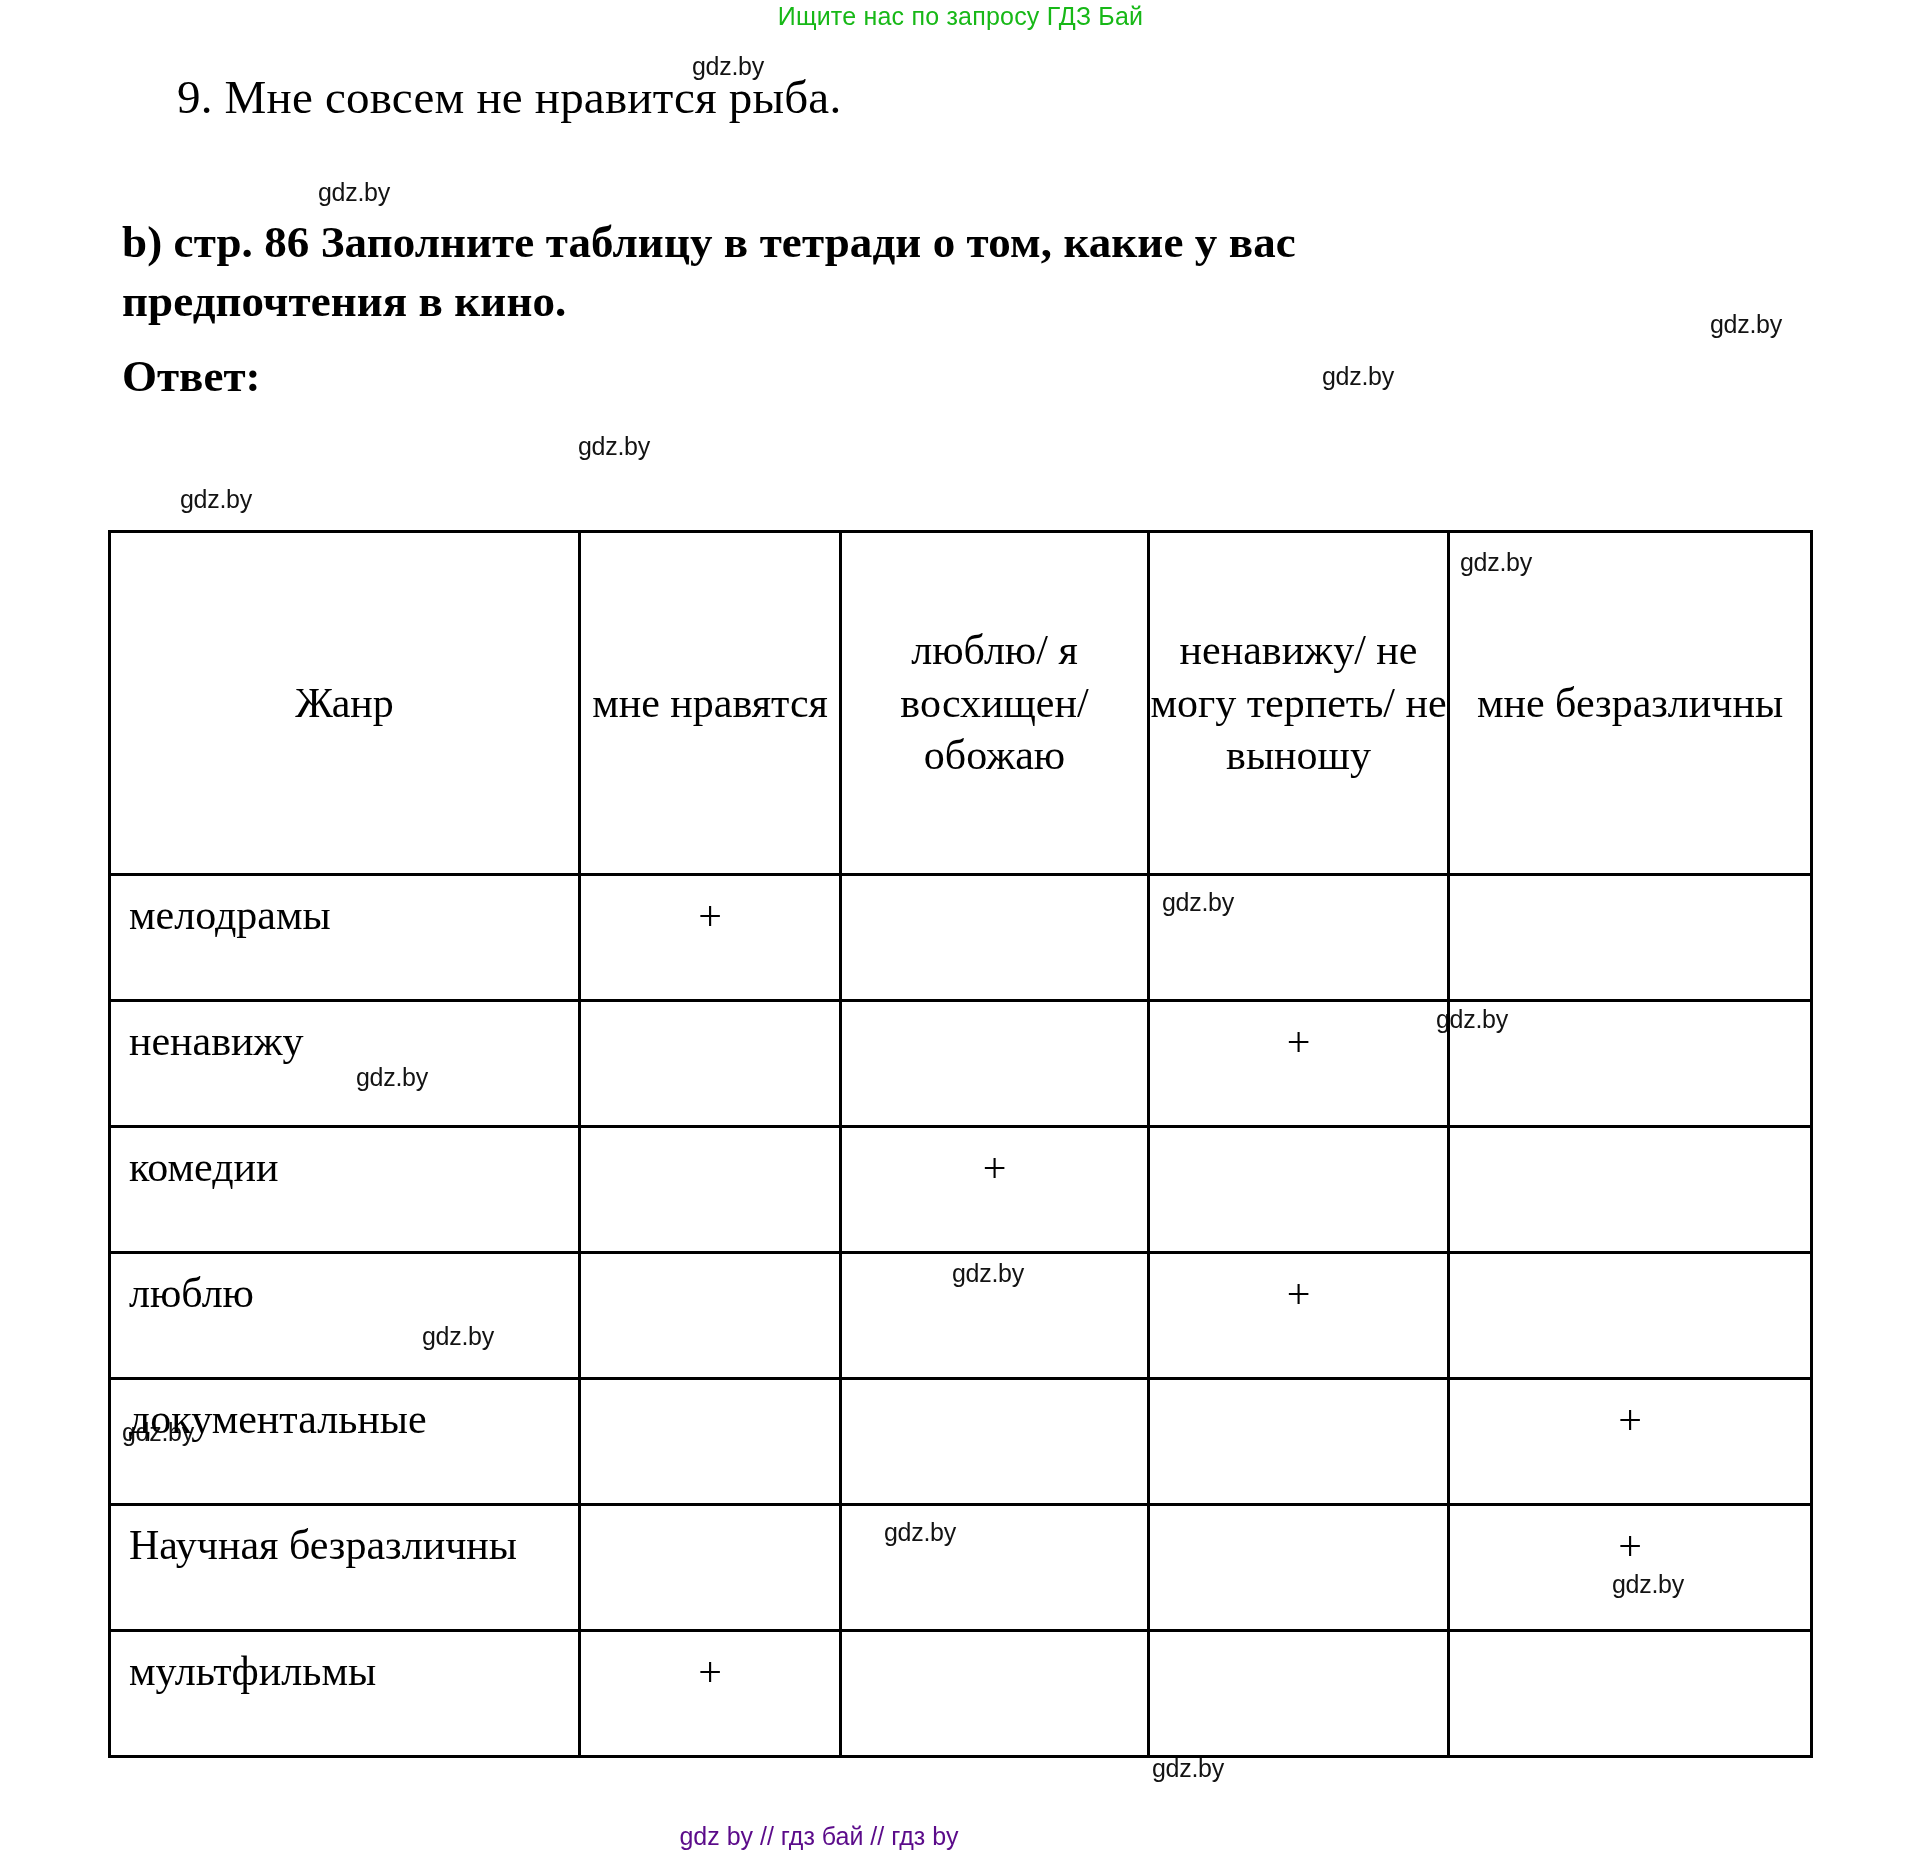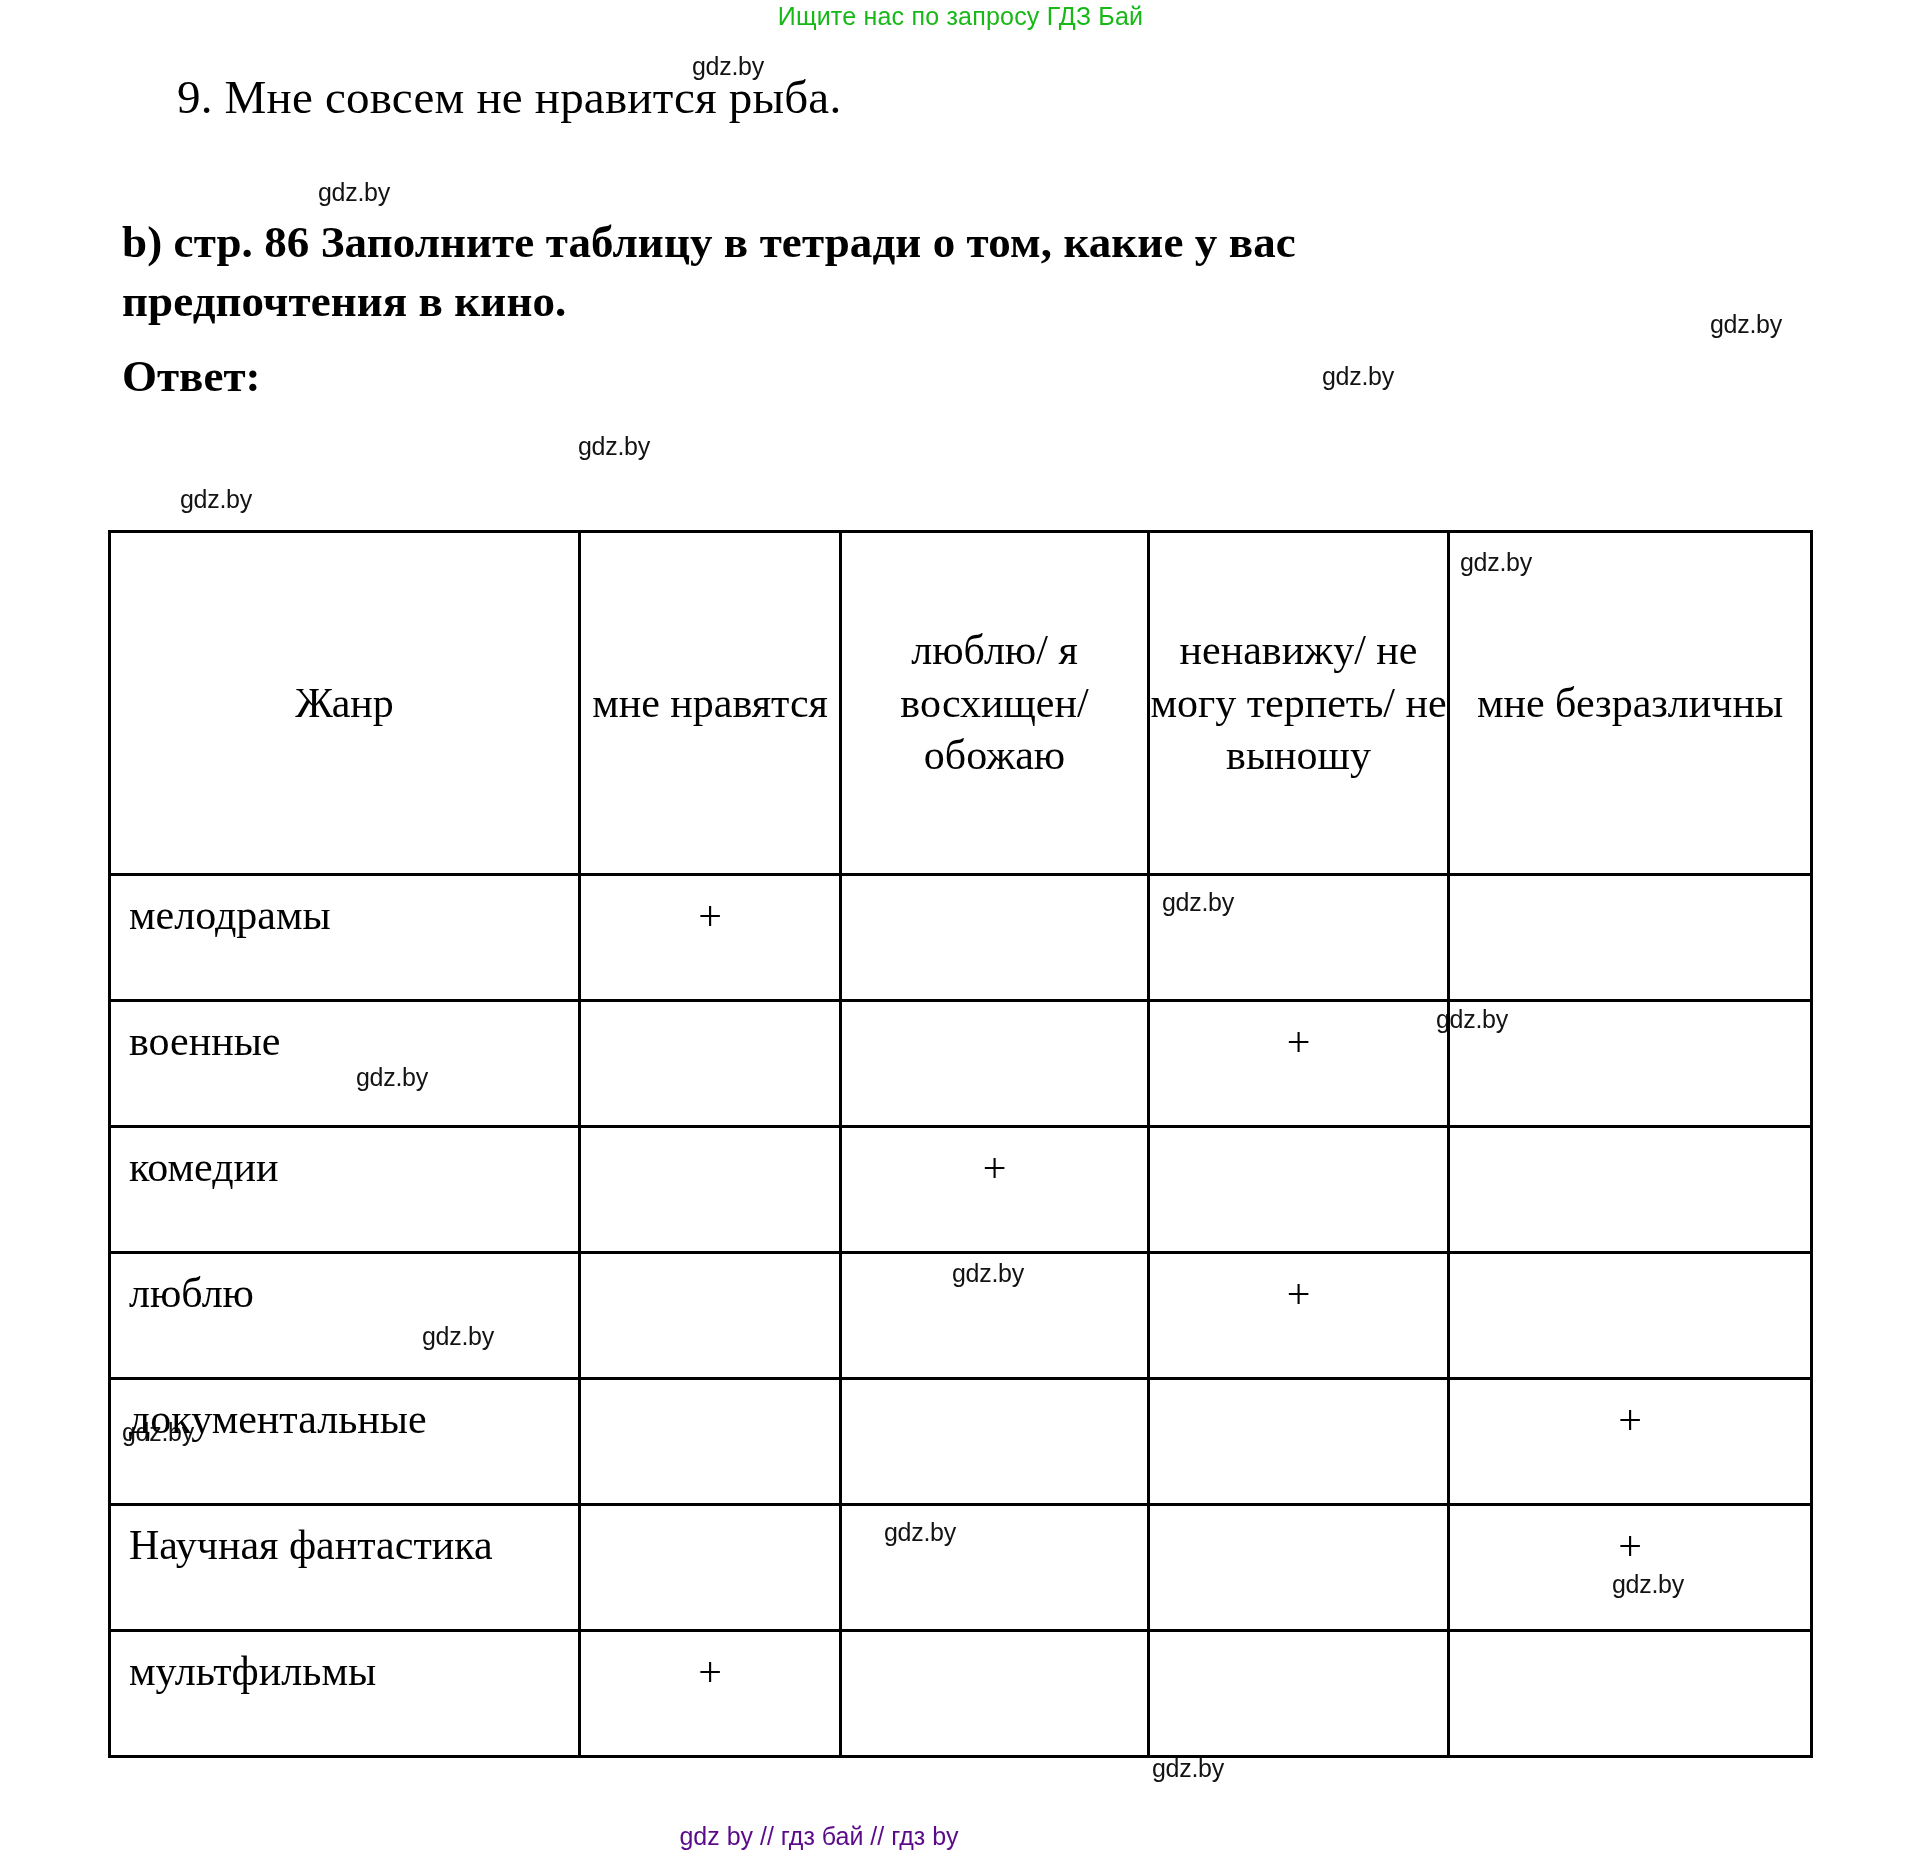--- a/index.html
+++ b/index.html
@@ -175,21 +175,21 @@
   </thead>
   <tbody>
     <tr class="r-tall">
       <td class="genre-cell">мелодрамы</td>
       <td class="mark-cell">+</td>
       <td class="mark-cell"></td>
       <td class="mark-cell"></td>
       <td class="mark-cell"></td>
     </tr>
     <tr class="r-tall">
-      <td class="genre-cell">военные</td>
+      <td class="genre-cell">ненавижу</td>
       <td class="mark-cell"></td>
       <td class="mark-cell"></td>
       <td class="mark-cell">+</td>
       <td class="mark-cell"></td>
     </tr>
     <tr class="r-tall">
       <td class="genre-cell">комедии</td>
       <td class="mark-cell"></td>
       <td class="mark-cell">+</td>
       <td class="mark-cell"></td>
@@ -203,21 +203,21 @@
       <td class="mark-cell"></td>
     </tr>
     <tr>
       <td class="genre-cell">документальные</td>
       <td class="mark-cell"></td>
       <td class="mark-cell"></td>
       <td class="mark-cell"></td>
       <td class="mark-cell">+</td>
     </tr>
     <tr class="r-xtall">
-      <td class="genre-cell">Научная фантастика</td>
+      <td class="genre-cell">Научная безразличны</td>
       <td class="mark-cell"></td>
       <td class="mark-cell"></td>
       <td class="mark-cell"></td>
       <td class="mark-cell">+</td>
     </tr>
     <tr class="r-tall">
       <td class="genre-cell">мультфильмы</td>
       <td class="mark-cell">+</td>
       <td class="mark-cell"></td>
       <td class="mark-cell"></td>

